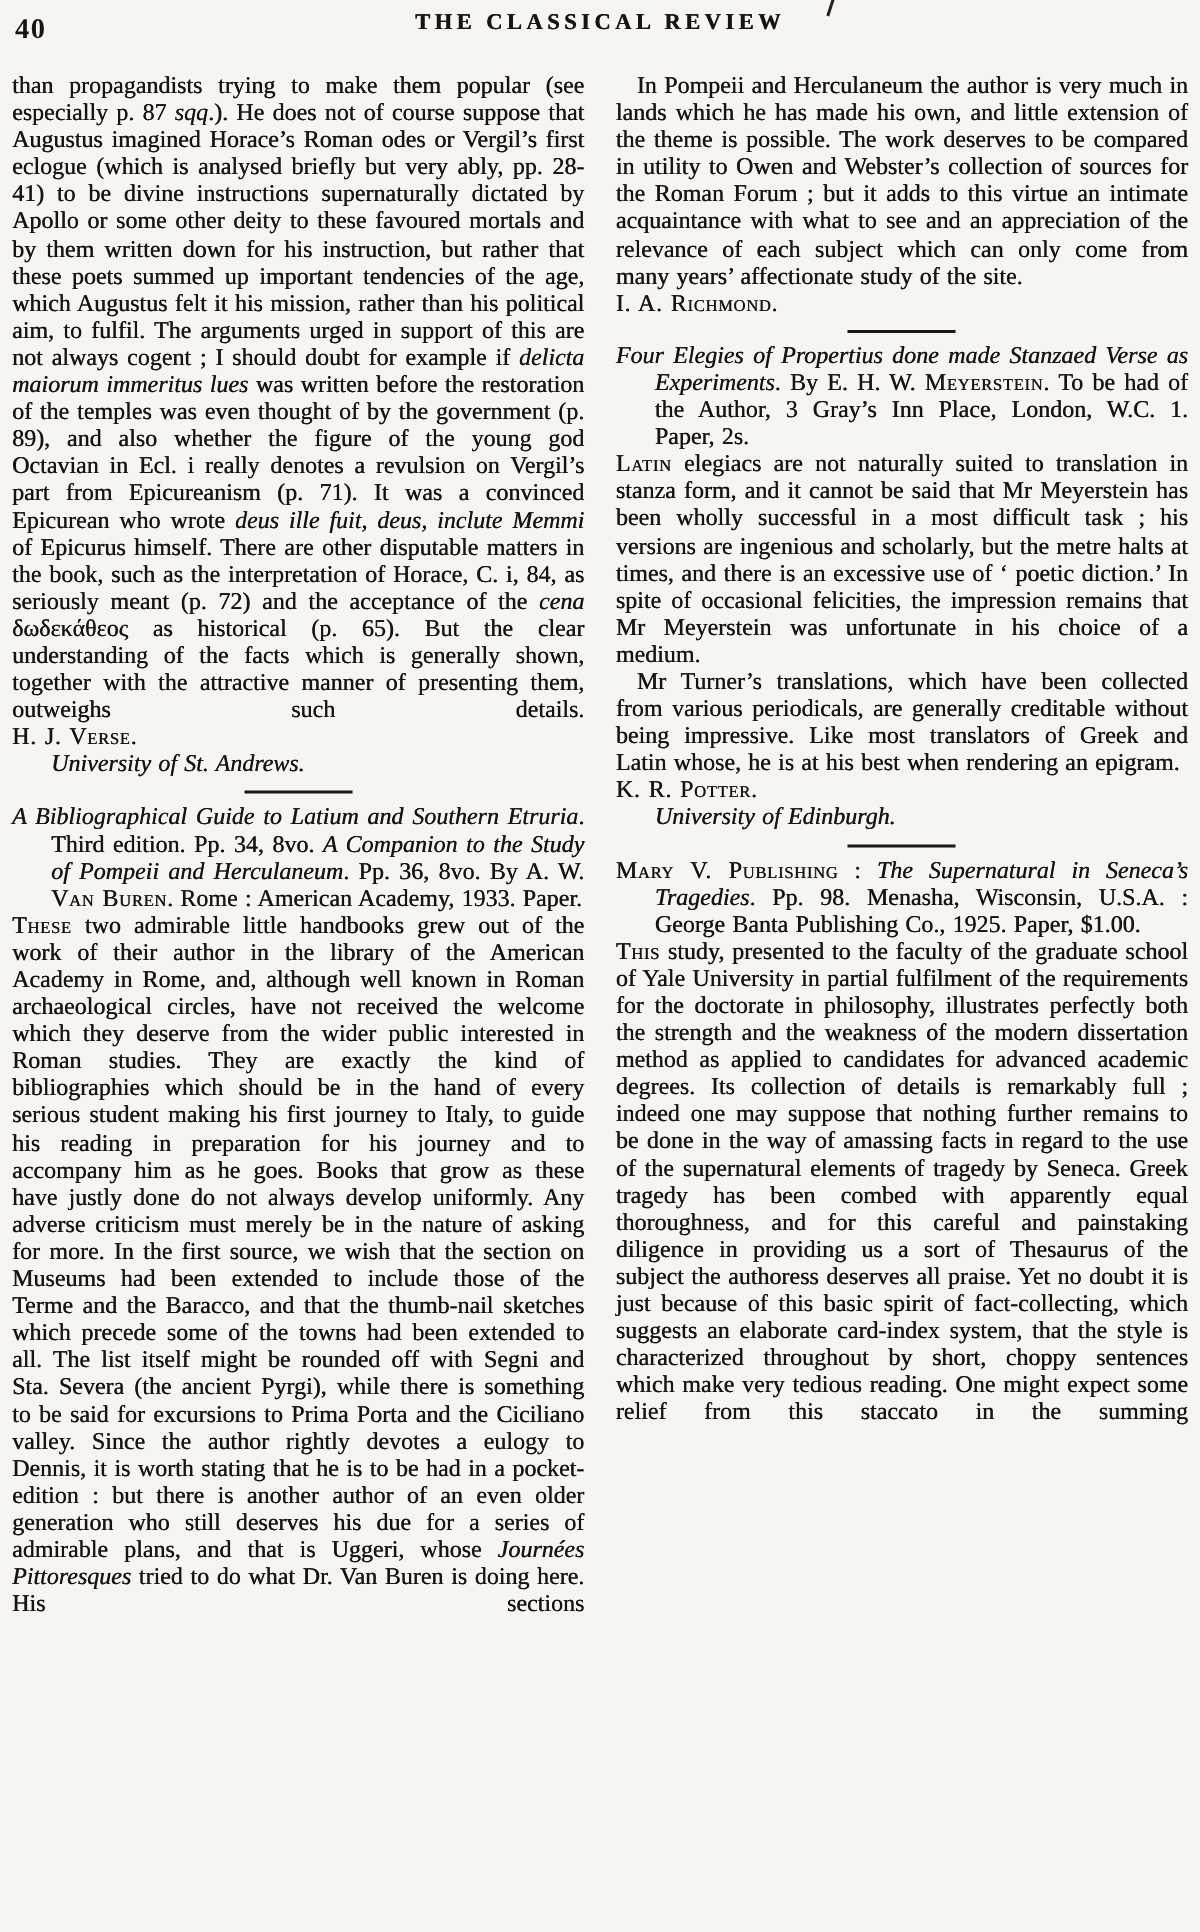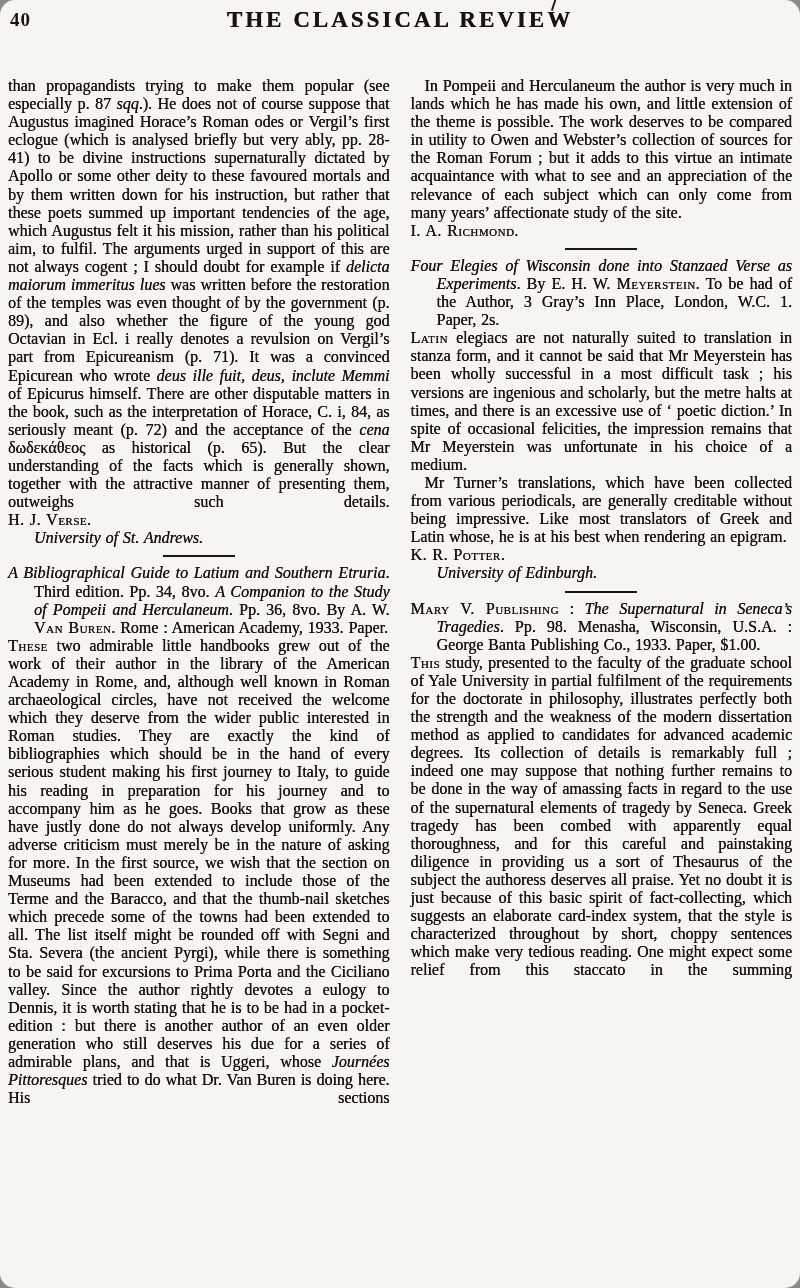--- a/index.html
+++ b/index.html
@@ -7,42 +7,41 @@
   .page {
     position: relative;
     width: 800px;
     height: 1288px;
     margin: 0 auto;
     background: #f7f5ef;
     color: #181410;
     font-family: "Liberation Serif", "DejaVu Serif", serif;
     overflow: hidden;
     box-sizing: border-box;
-    border-radius: 15px;
   }
   .header { position: relative; height: 36px; padding-top: 7px; }
   .pageno {
     position: absolute; left: 10px; top: 9px;
     font-size: 19px; font-weight: 700; letter-spacing: 1px;
   }
   .title {
     text-align: center;
-    font-size: 23px; font-weight: 700; letter-spacing: 3px;
+    font-size: 15px; font-weight: 700; letter-spacing: 3px;
     text-shadow: 0.3px 0 0 currentColor;
   }
   .artifact {
     position: absolute; left: 553px; top: -3px;
     width: 2px; height: 14px; background: #26211c;
     transform: rotate(18deg);
   }
   .columns {
     display: flex; gap: 21px;
     padding: 6px 8px 0 8px;
   }
-  .col { width: 383px; margin-top: 28px; }
+  .col { width: 383px; }
   .col p {
     margin: 0;
     font-size: 16px;
     line-height: 18.1px;
     text-align: justify;
     word-spacing: 0.05em;
     text-shadow: 0.25px 0 0 currentColor;
   }
   .paragraph.indent { text-indent: 14px; }
   .paragraph.cont { text-align-last: justify; }
@@ -72,23 +71,23 @@
         <p class="signature"><span class="sc">H. J. Verse.</span></p>
         <p class="affiliation"><span>University of St. Andrews.</span></p>
         <div class="divider"></div>
         <p class="heading"><span class="it">A Bibliographical Guide to Latium and Southern Etruria</span><span>.  Third edition.  Pp. 34, 8vo.  </span><span class="it">A Companion to the Study of Pompeii and Herculaneum</span><span>.  Pp. 36, 8vo.  By A. W. </span><span class="sc">Van Buren</span><span>.  Rome : American Academy, 1933.  Paper.</span></p>
         <p class="paragraph cont"><span class="sc">These</span><span> two admirable little handbooks grew out of the work of their author in the library of the American Academy in Rome, and, although well known in Roman archaeological circles, have not received the welcome which they deserve from the wider public interested in Roman studies.  They are exactly the kind of bibliographies which should be in the hand of every serious student making his first journey to Italy, to guide his reading in preparation for his journey and to accompany him as he goes.  Books that grow as these have justly done do not always develop uniformly.  Any adverse criticism must merely be in the nature of asking for more.  In the first source, we wish that the section on Museums had been extended to include those of the Terme and the Baracco, and that the thumb-nail sketches which precede some of the towns had been extended to all.  The list itself might be rounded off with Segni and Sta. Severa (the ancient Pyrgi), while there is something to be said for excursions to Prima Porta and the Ciciliano valley.  Since the author rightly devotes a eulogy to Dennis, it is worth stating that he is to be had in a pocket-edition : but there is another author of an even older generation who still deserves his due for a series of admirable plans, and that is Uggeri, whose </span><span class="it">Journées Pittoresques</span><span> tried to do what Dr. Van Buren is doing here.  His sections</span></p>
       </div>
     <div class="col">
         <p class="paragraph indent"><span>In Pompeii and Herculaneum the author is very much in lands which he has made his own, and little extension of the theme is possible.  The work deserves to be compared in utility to Owen and Webster’s collection of sources for the Roman Forum ; but it adds to this virtue an intimate acquaintance with what to see and an appreciation of the relevance of each subject which can only come from many years’ affectionate study of the site.</span></p>
         <p class="signature"><span class="sc">I. A. Richmond.</span></p>
         <div class="divider"></div>
-        <p class="heading"><span class="it">Four Elegies of Wisconsin done into Stanzaed Verse as Experiments</span><span>.  By E. H. W. </span><span class="sc">Meyerstein</span><span>.  To be had of the Author, 3 Gray’s Inn Place, London, W.C. 1.  Paper, 2s.</span></p>
+        <p class="heading"><span class="it">Four Elegies of Propertius done made Stanzaed Verse as Experiments</span><span>.  By E. H. W. </span><span class="sc">Meyerstein</span><span>.  To be had of the Author, 3 Gray’s Inn Place, London, W.C. 1.  Paper, 2s.</span></p>
         <p class="paragraph"><span class="sc">Latin</span><span> elegiacs are not naturally suited to translation in stanza form, and it cannot be said that Mr Meyerstein has been wholly successful in a most difficult task ; his versions are ingenious and scholarly, but the metre halts at times, and there is an excessive use of ‘ poetic diction.’  In spite of occasional felicities, the impression remains that Mr Meyerstein was unfortunate in his choice of a medium.</span></p>
         <p class="paragraph indent"><span>Mr Turner’s translations, which have been collected from various periodicals, are generally creditable without being impressive.  Like most translators of Greek and Latin whose, he is at his best when rendering an epigram.</span></p>
         <p class="signature"><span class="sc">K. R. Potter.</span></p>
         <p class="affiliation"><span>University of Edinburgh.</span></p>
         <div class="divider"></div>
-        <p class="heading"><span class="sc">Mary V. Publishing</span><span> : </span><span class="it">The Supernatural in Seneca’s Tragedies</span><span>.  Pp. 98.  Menasha, Wisconsin, U.S.A. : George Banta Publishing Co., 1933.  Paper, $1.00.</span></p>
+        <p class="heading"><span class="sc">Mary V. Publishing</span><span> : </span><span class="it">The Supernatural in Seneca’s Tragedies</span><span>.  Pp. 98.  Menasha, Wisconsin, U.S.A. : George Banta Publishing Co., 1925.  Paper, $1.00.</span></p>
         <p class="paragraph cont"><span class="sc">This</span><span> study, presented to the faculty of the graduate school of Yale University in partial fulfilment of the requirements for the doctorate in philosophy, illustrates perfectly both the strength and the weakness of the modern dissertation method as applied to candidates for advanced academic degrees.  Its collection of details is remarkably full ; indeed one may suppose that nothing further remains to be done in the way of amassing facts in regard to the use of the supernatural elements of tragedy by Seneca.  Greek tragedy has been combed with apparently equal thoroughness, and for this careful and painstaking diligence in providing us a sort of Thesaurus of the subject the authoress deserves all praise.  Yet no doubt it is just because of this basic spirit of fact-collecting, which suggests an elaborate card-index system, that the style is characterized throughout by short, choppy sentences which make very tedious reading.  One might expect some relief from this staccato in the summing</span></p>
       </div>
   </div>
 </div>
 
 </body></html>

